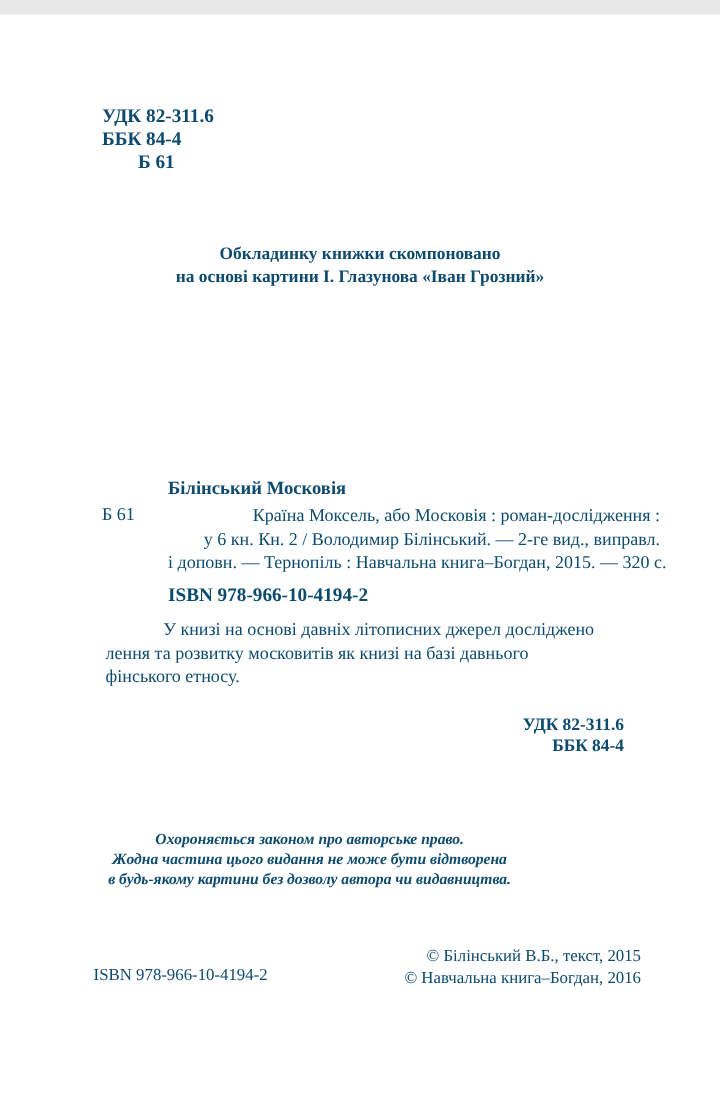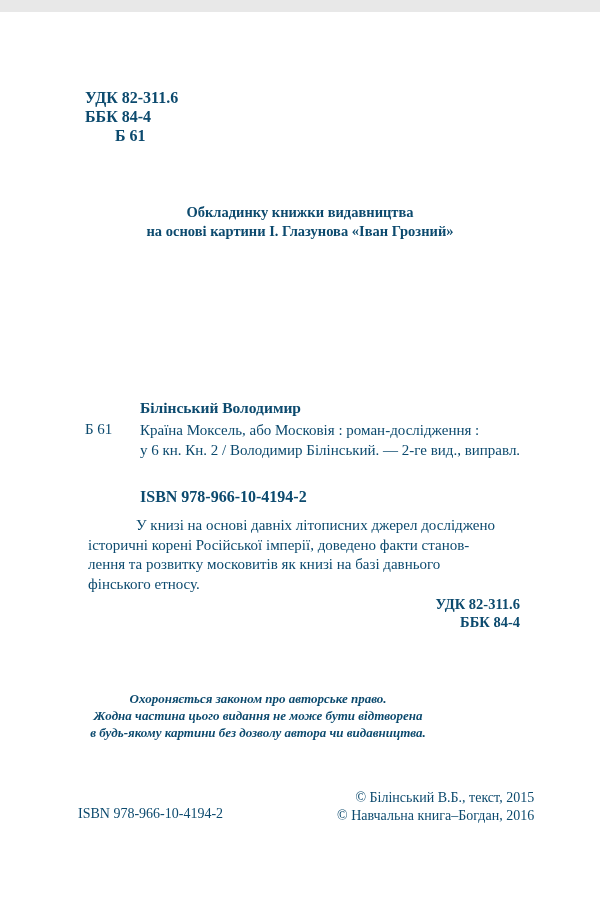--- a/index.html
+++ b/index.html
@@ -55,20 +55,21 @@
     white-space: nowrap;
   }
   .entry-lines {
     position: absolute;
     top: 409px;
     left: 140px;
     width: 410px;
     font-size: 15px;
     line-height: 19.5px;
     white-space: nowrap;
+    text-align: right;
   }
   .isbn-main {
     position: absolute;
     top: 476px;
     left: 140px;
     font-weight: bold;
     font-size: 16px;
     white-space: nowrap;
   }
   .annotation {
@@ -127,38 +128,38 @@
 
 <div class="page">
 
   <div class="top-codes">
     <div>УДК 82-311.6</div>
     <div>ББК 84-4</div>
     <div class="indent">Б 61</div>
   </div>
 
   <div class="cover-note">
-    <div>Обкладинку книжки видавництва</div>
+    <div>Обкладинку книжки скомпоновано</div>
     <div>на основі картини І. Глазунова «Іван Грозний»</div>
   </div>
 
-  <div class="biblio-author">Білінський Володимир</div>
+  <div class="biblio-author">Білінський Московія</div>
 
   <div class="entry-code">Б 61</div>
 
   <div class="entry-lines">
     <div>Країна Моксель, або Московія : роман-дослідження :</div>
     <div>у 6 кн. Кн. 2 / Володимир Білінський. — 2-ге вид., виправл.</div>
+    <div>і доповн. — Тернопіль : Навчальна книга–Богдан, 2015. — 320 с.</div>
   </div>
 
   <div class="isbn-main">ISBN 978-966-10-4194-2</div>
 
   <div class="annotation">
     <div class="first-line">У книзі на основі давніх літописних джерел досліджено</div>
-    <div>історичні корені Російської імперії, доведено факти станов-</div>
     <div>лення та розвитку московитів як книзі на базі давнього</div>
     <div>фінського етносу.</div>
   </div>
 
   <div class="codes-right">
     <div>УДК 82-311.6</div>
     <div>ББК 84-4</div>
   </div>
 
   <div class="legal">

